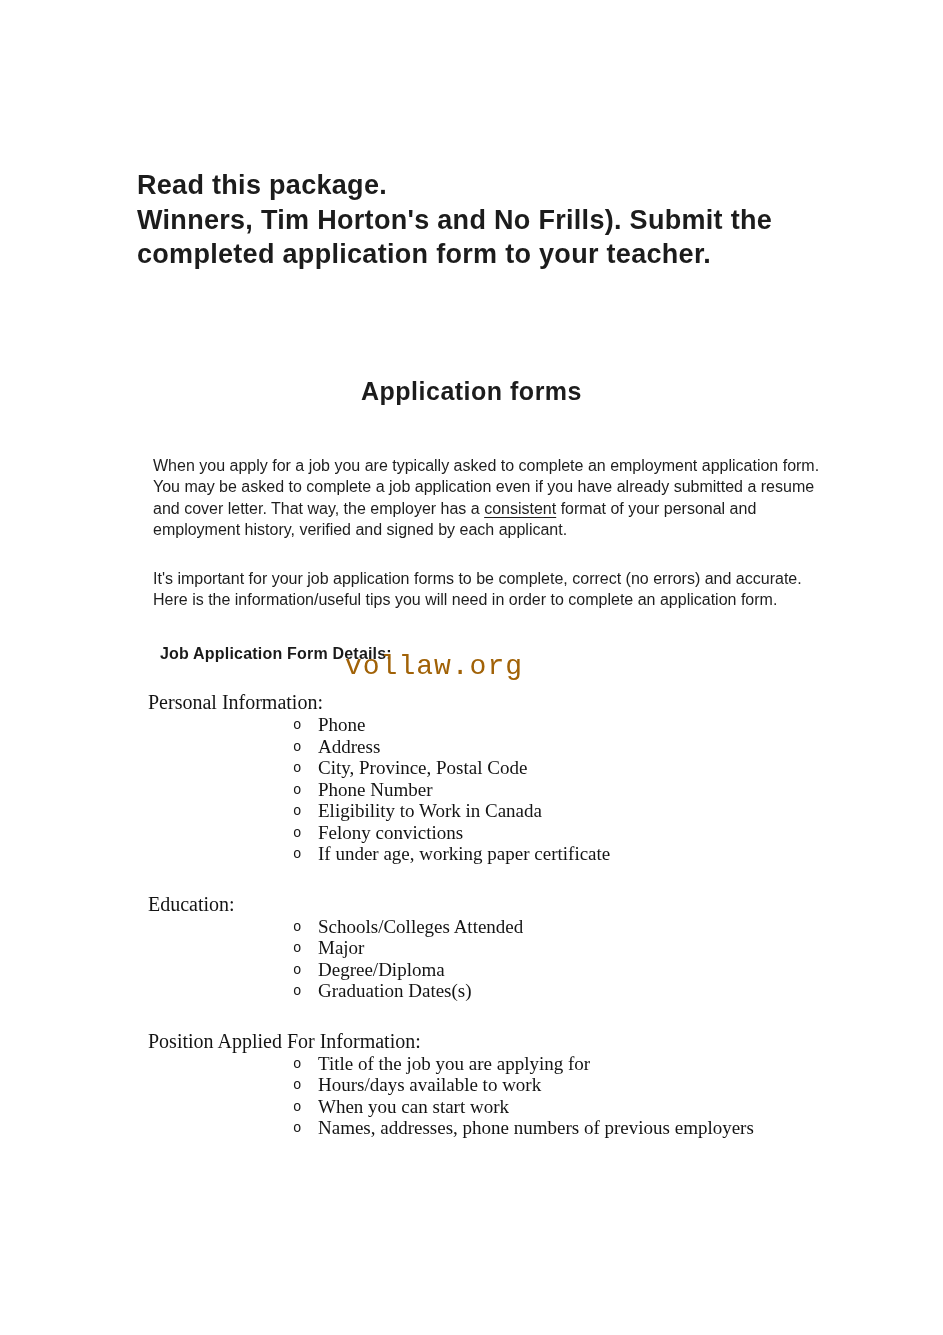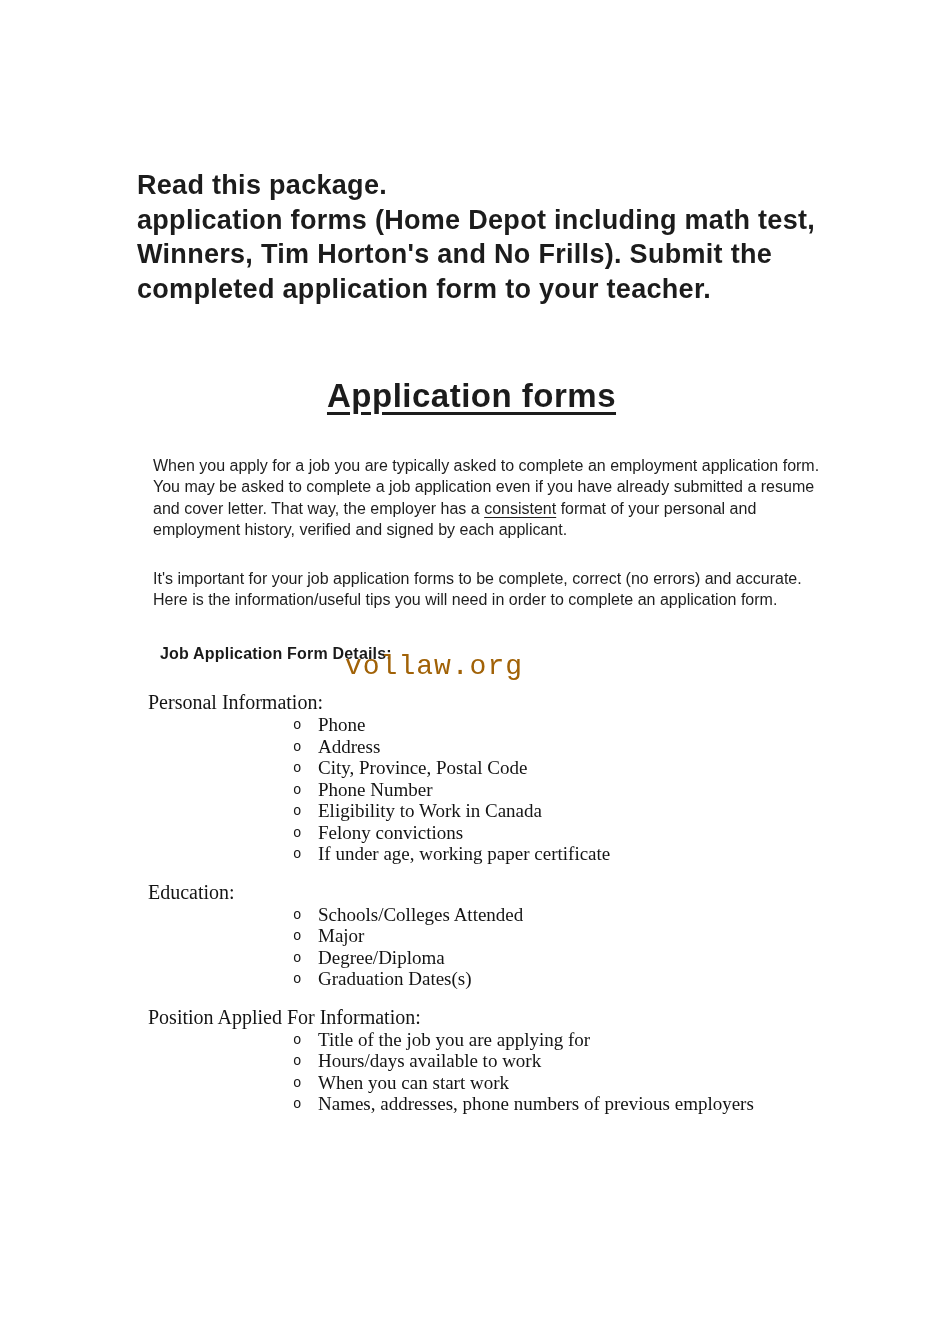--- a/index.html
+++ b/index.html
@@ -29,24 +29,23 @@
   .title-row {
     position: absolute;
     top: 377px;
     left: 0;
     width: 943px;
     text-align: center;
   }
   .doc-title {
     font-family: "Liberation Sans", sans-serif;
     font-weight: bold;
-    font-size: 33px;
+    font-size: 25px;
     color: #1c1c1c;
     letter-spacing: 0.5px;
-    text-decoration: underline;
     text-underline-offset: 5px;
     margin-top: 41px;
   }
   .body-para {
     position: absolute;
     left: 137px;
     width: 668px;
     margin: 16px;
     font-family: "Liberation Sans", sans-serif;
     font-size: 16px;
@@ -85,21 +84,21 @@
     font-family: "Liberation Serif", serif;
     font-size: 19px;
     color: #141414;
   }
   .sec-heading {
     font-size: 20px;
     line-height: 23px;
     margin: 0;
     font-weight: normal;
   }
-  .sec + .sec .sec-heading { margin-top: 16px; }
+  .sec + .sec .sec-heading { margin-top: 28px; }
   .sec ul {
     list-style: none;
     margin: 0;
     padding: 0;
   }
   .sec li {
     position: relative;
     padding-left: 170px;
     line-height: 21.5px;
   }
@@ -113,21 +112,20 @@
     color: #141414;
   }
 </style>
 </head>
 <body>
 
 <div class="page">
 
   <div class="intro">
     <div class="intro-line">Read this package.</div>
-    <div class="intro-line">application forms (Home Depot including math test,</div>
     <div class="intro-line">Winners, Tim Horton's and No Frills). Submit the</div>
     <div class="intro-line">completed application form to your teacher.</div>
   </div>
 
   <div class="title-row">
     <span class="doc-title">Application forms</span>
   </div>
 
   <p class="body-para para1"><span>When you apply for a job you are typically asked to complete an employment application form. You may be asked to complete a job application even if you have already submitted a resume and cover letter. That way, the employer has a </span><span class="u">consistent</span><span> format of your personal and employment history, verified and signed by each applicant.</span></p>
 

